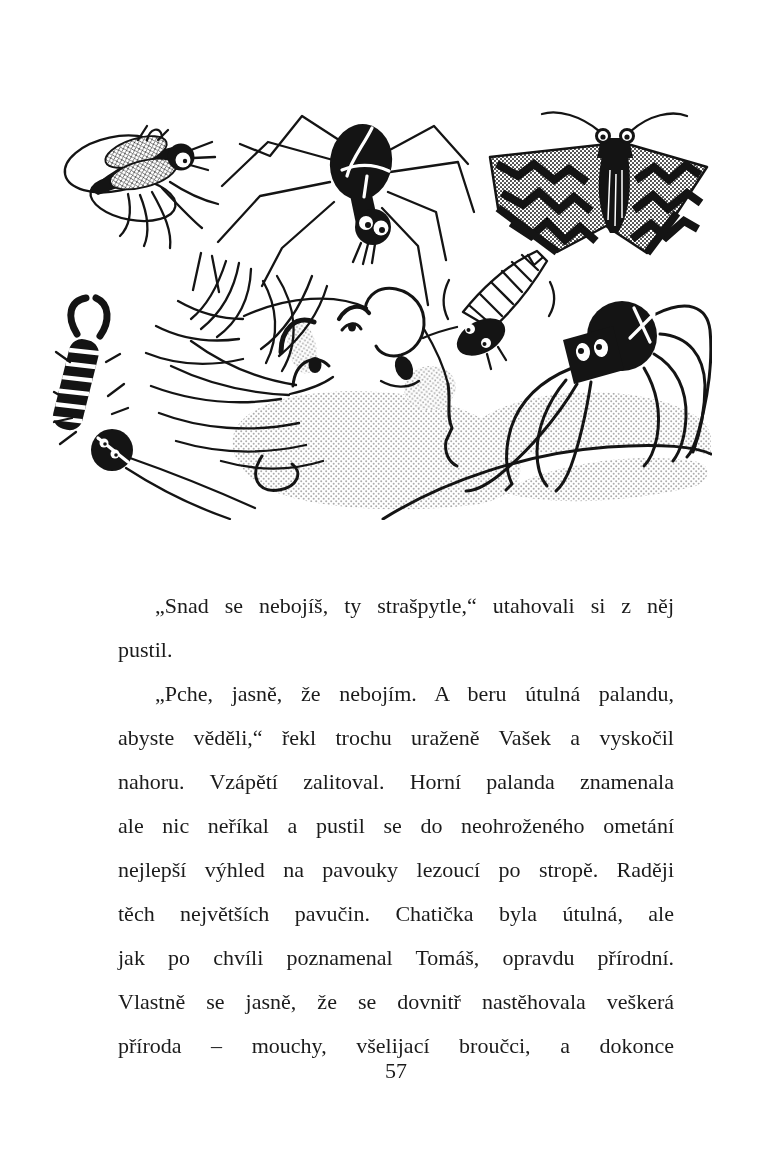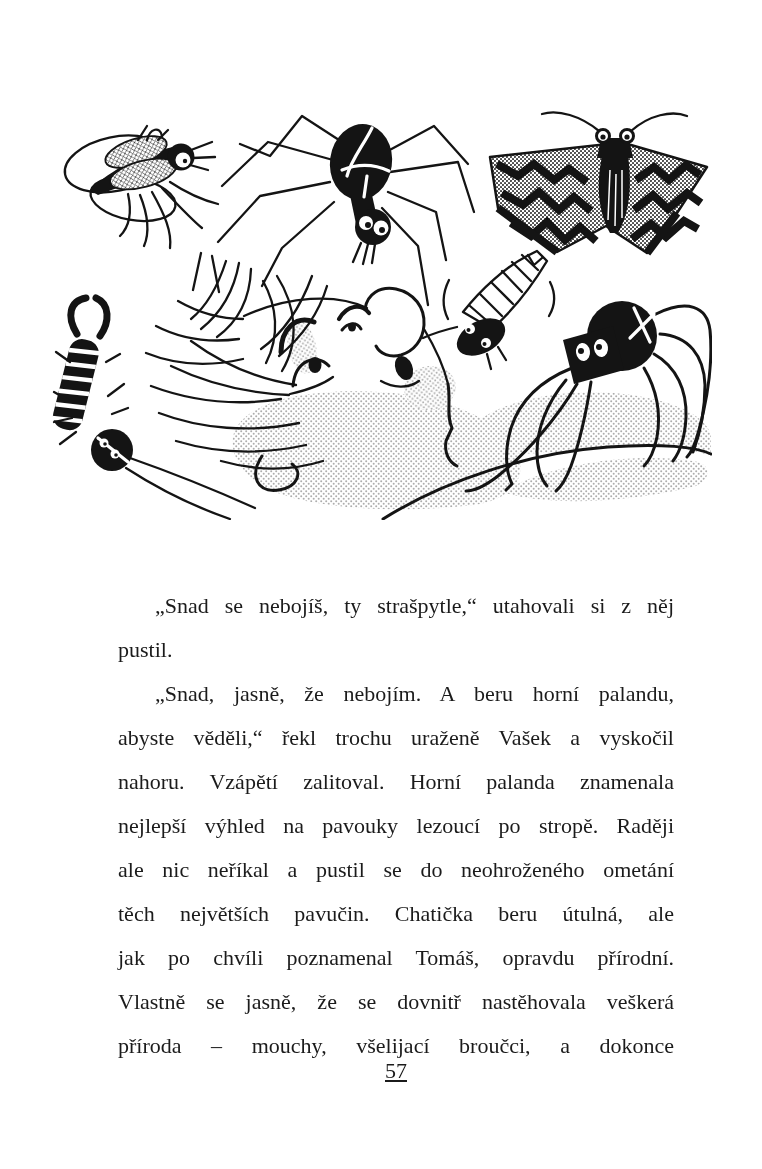--- a/index.html
+++ b/index.html
@@ -20,21 +20,21 @@
   .text-block {
     position:absolute; left:118px; top:584px; width:556px;
     font-size:22px; line-height:44px; color:#1b1b1b;
   }
   .line { text-align:left; }
   .line.just { text-align:justify; text-align-last:justify; }
   .line.indent { text-indent:37px; }
   .it { }
   .page-number {
     position:absolute; left:118px; top:1058px; width:556px;
-    text-align:center; font-size:22px; color:#1b1b1b;text-decoration:underline;
+    text-align:center; font-size:22px; color:#1b1b1b;
   }
 </style>
 </head>
 <body>
 
 <div class="page">
 
   <svg class="illustration" viewBox="0 0 662 420" xmlns="http://www.w3.org/2000/svg">
     <defs>
       <pattern id="ht" patternUnits="userSpaceOnUse" width="5" height="5">
@@ -226,25 +226,25 @@
       <ellipse cx="533" cy="252" rx="7" ry="9" transform="rotate(-8 533 252)" fill="#ffffff"></ellipse>
       <ellipse cx="551" cy="248" rx="7" ry="9" transform="rotate(-8 551 248)" fill="#ffffff"></ellipse>
       <circle class="fill" cx="531" cy="251" r="3"></circle>
         <circle class="fill" cx="549" cy="247" r="3"></circle>
     </g>
   </svg>
 
   <div class="text-block">
       <div class="line indent just"><span>„Snad se nebojíš, ty strašpytle,“ utahovali si z něj</span></div>
       <div class="line"><span>pustil.</span></div>
-      <div class="line indent just"><span>„Snad, jasně, že nebojím. A beru horní palandu,</span></div>
+      <div class="line indent just"><span>„Pche, jasně, že nebojím. A beru útulná palandu,</span></div>
       <div class="line just"><span>abyste věděli,“ řekl trochu uraženě Vašek a vyskočil</span></div>
       <div class="line just"><span>nahoru. Vzápětí zalitoval. Horní palanda znamenala</span></div>
+      <div class="line just"><span>ale nic neříkal a pustil se do neohroženého ometání</span></div>
       <div class="line just"><span>nejlepší výhled na pavouky lezoucí po stropě. Raději</span></div>
-      <div class="line just"><span>ale nic neříkal a pustil se do neohroženého ometání</span></div>
-      <div class="line just"><span>těch největších pavučin. Chatička beru útulná, ale</span></div>
+      <div class="line just"><span>těch největších pavučin. Chatička byla útulná, ale</span></div>
       <div class="line just"><span>jak po chvíli poznamenal Tomáš, </span><span class="it">opravdu přírodní.</span></div>
       <div class="line just"><span>Vlastně se jasně, že se dovnitř nastěhovala veškerá</span></div>
       <div class="line just"><span>příroda – mouchy, všelijací broučci, a dokonce</span></div>
     </div>
 
   <div class="page-number">57</div>
 </div>
 
 </body></html>

